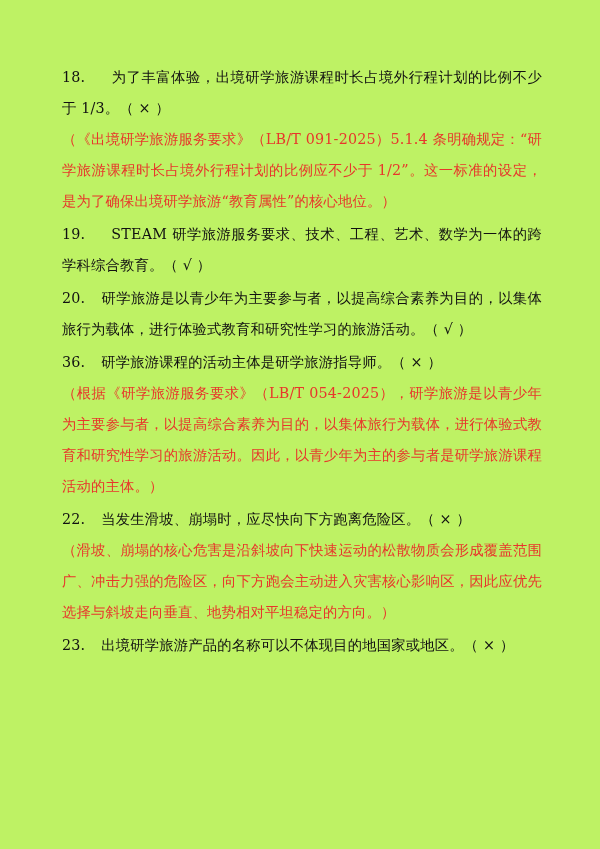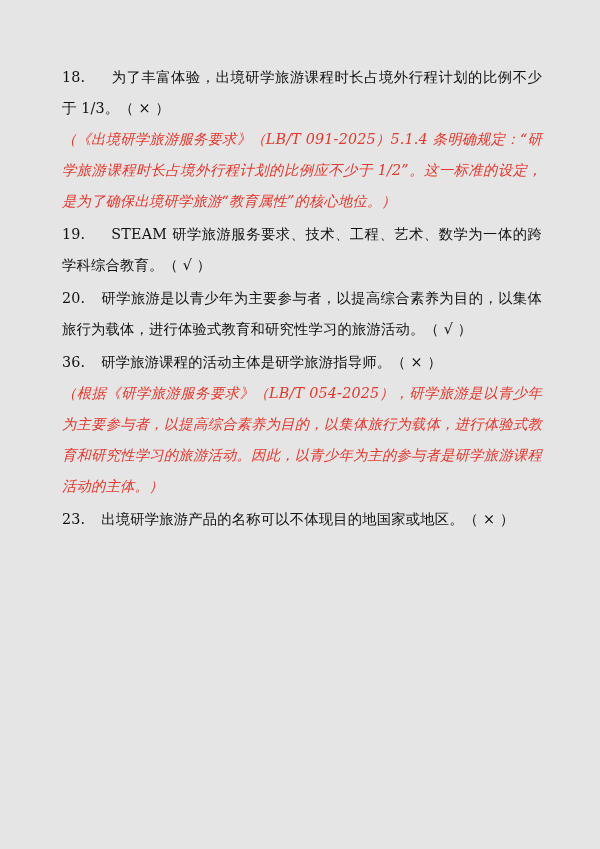--- a/index.html
+++ b/index.html
@@ -10,21 +10,21 @@
     width: 600px;
     height: 849px;
     background: #ffffff;
     font-family: "DejaVu Serif", "Liberation Serif", serif;
     overflow: hidden;
   }
   .page {
     position: relative;
     width: 600px;
     height: 849px;
-    background: #e5e5e5;
+    background: #bef264;
     box-sizing: border-box;
     padding: 62px 58px 0 62px;
   }
   .doc-body {
     width: 480px;
   }
   .item {
     margin: 0 0 2px 0;
   }
   .para {
@@ -35,21 +35,20 @@
     text-justify: inter-character;
     letter-spacing: 0.2px;
     margin: 0;
     white-space: pre-wrap;
   }
   .para.q {
     color: #111111;
   }
   .para.ans {
     color: #e8362b;
-    font-style: italic;
   }
   .num {
     display: inline-block;
   }
   
   .q-text {
     display: inline;
   }
   .gap-wide {
     display: inline-block;
@@ -77,19 +76,23 @@
 
     <div class="item">
       <p class="para q"><span class="num">20.</span><span class="gap-med"></span><span class="q-text">研学旅游是以青少年为主要参与者，以提高综合素养为目的，以集体旅行为载体，进行体验式教育和研究性学习的旅游活动。（ √ ）</span></p>
     </div>
 
     <div class="item">
       <p class="para q"><span class="num">36.</span><span class="gap-med"></span><span class="q-text">研学旅游课程的活动主体是研学旅游指导师。（ × ）</span></p>
       <p class="para ans">（根据《研学旅游服务要求》（LB/T 054-2025），研学旅游是以青少年为主要参与者，以提高综合素养为目的，以集体旅行为载体，进行体验式教育和研究性学习的旅游活动。因此，以青少年为主的参与者是研学旅游课程活动的主体。）</p>
     </div>
 
+    <div class="item">
+      <p class="para q"><span class="num">22.</span><span class="gap-med"></span><span class="q-text">当发生滑坡、崩塌时，应尽快向下方跑离危险区。（ × ）</span></p>
+      <p class="para ans">（滑坡、崩塌的核心危害是沿斜坡向下快速运动的松散物质会形成覆盖范围广、冲击力强的危险区，向下方跑会主动进入灾害核心影响区，因此应优先选择与斜坡走向垂直、地势相对平坦稳定的方向。）</p>
+    </div>
 
     <div class="item">
       <p class="para q"><span class="num">23.</span><span class="gap-med"></span><span class="q-text">出境研学旅游产品的名称可以不体现目的地国家或地区。（ × ）</span></p>
     </div>
 
   </div>
 </div>
 
 </body></html>

